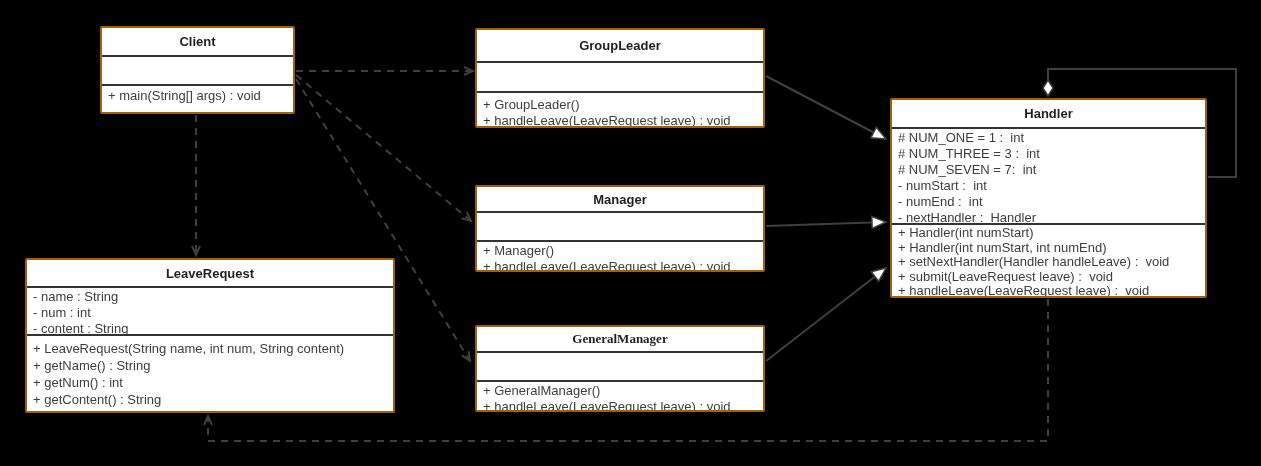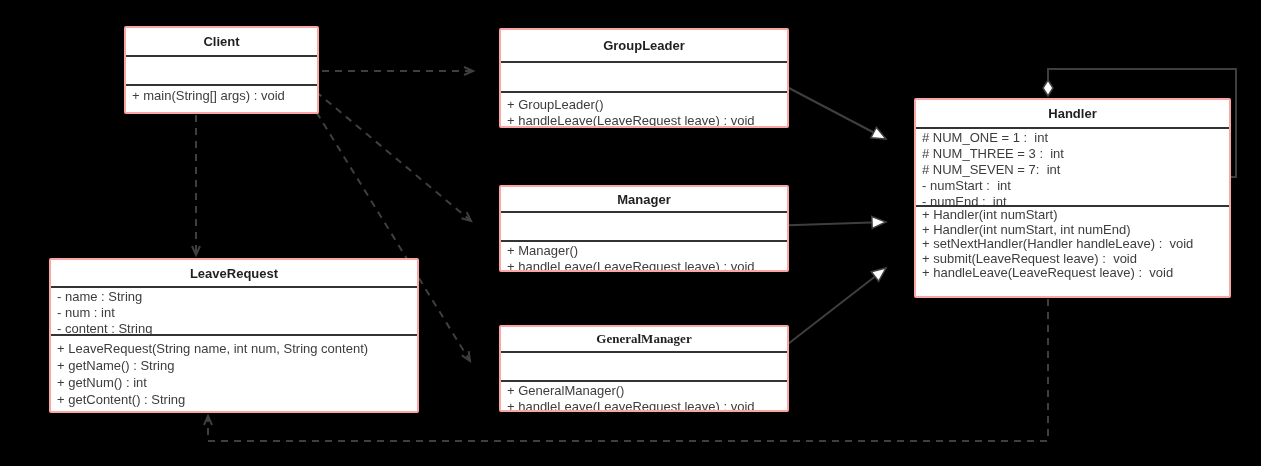--- a/index.html
+++ b/index.html
@@ -19,26 +19,25 @@
     position: absolute;
     left: 0; top: 0;
     width: 1261px;
     height: 466px;
     pointer-events: none;
   }
   .uml-class {
     position: absolute;
     box-sizing: border-box;
     background: #ffffff;
-    border: 2px solid #fca5a5;
+    border: 2px solid #a16207;
     display: flex;
     flex-direction: column;
     overflow: hidden;
     border-radius: 2px;
-    margin-left: 24px;
   }
   .uml-title {
     box-sizing: border-box;
     display: flex;
     align-items: center;
     justify-content: center;
     font-weight: bold;
     font-size: 13px;
     color: #1f1f1f;
     flex: 0 0 auto;
@@ -119,21 +118,21 @@
     <div class="uml-title" style="height:24px;font-family:Liberation Serif, serif;">GeneralManager</div>
     <div class="uml-sec" style="height:29px;"></div>
     <div class="uml-sec grow" style="padding-top:1px;">
       <div class="uml-line">+ GeneralManager()</div>
       <div class="uml-line">+ handleLeave(LeaveRequest leave) : void</div>
     </div>
   </div>
 
   <div class="uml-class" style="left:890px; top:98px; width:317px; height:200px;">
     <div class="uml-title" style="height:27px;">Handler</div>
-    <div class="uml-sec" style="height:78px; padding-top:1px;">
+    <div class="uml-sec" style="height:96px; padding-top:1px;">
       <div class="uml-line"># NUM_ONE = 1 :  int</div>
       <div class="uml-line"># NUM_THREE = 3 :  int</div>
       <div class="uml-line"># NUM_SEVEN = 7:  int</div>
       <div class="uml-line">- numStart :  int</div>
       <div class="uml-line">- numEnd :  int</div>
       <div class="uml-line">- nextHandler :  Handler</div>
     </div>
     <div class="uml-sec grow handler-methods" style="padding-top:1px;">
       <div class="uml-line">+ Handler(int numStart)</div>
       <div class="uml-line">+ Handler(int numStart, int numEnd)</div>

